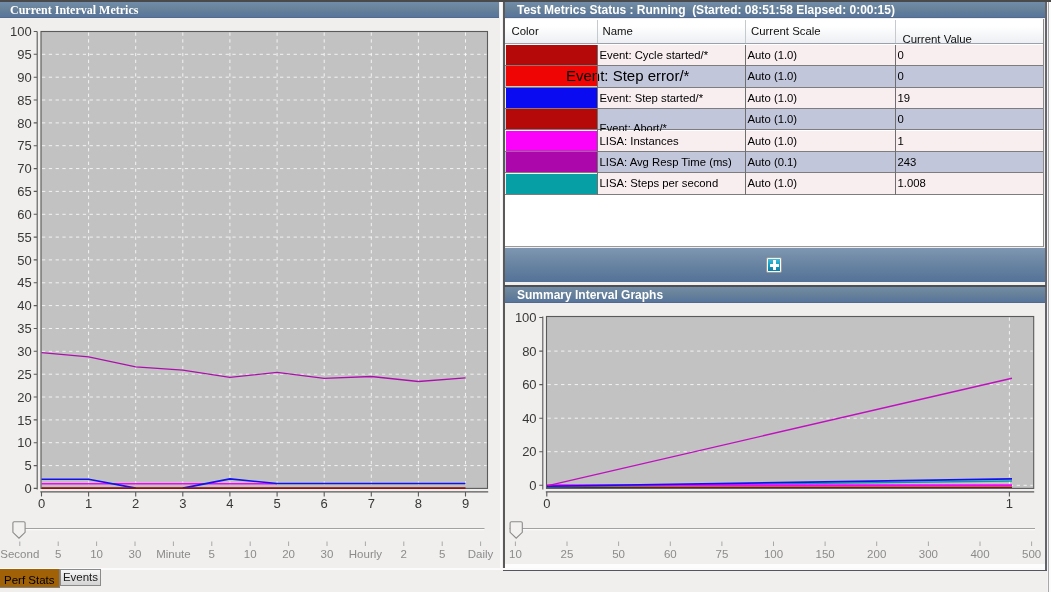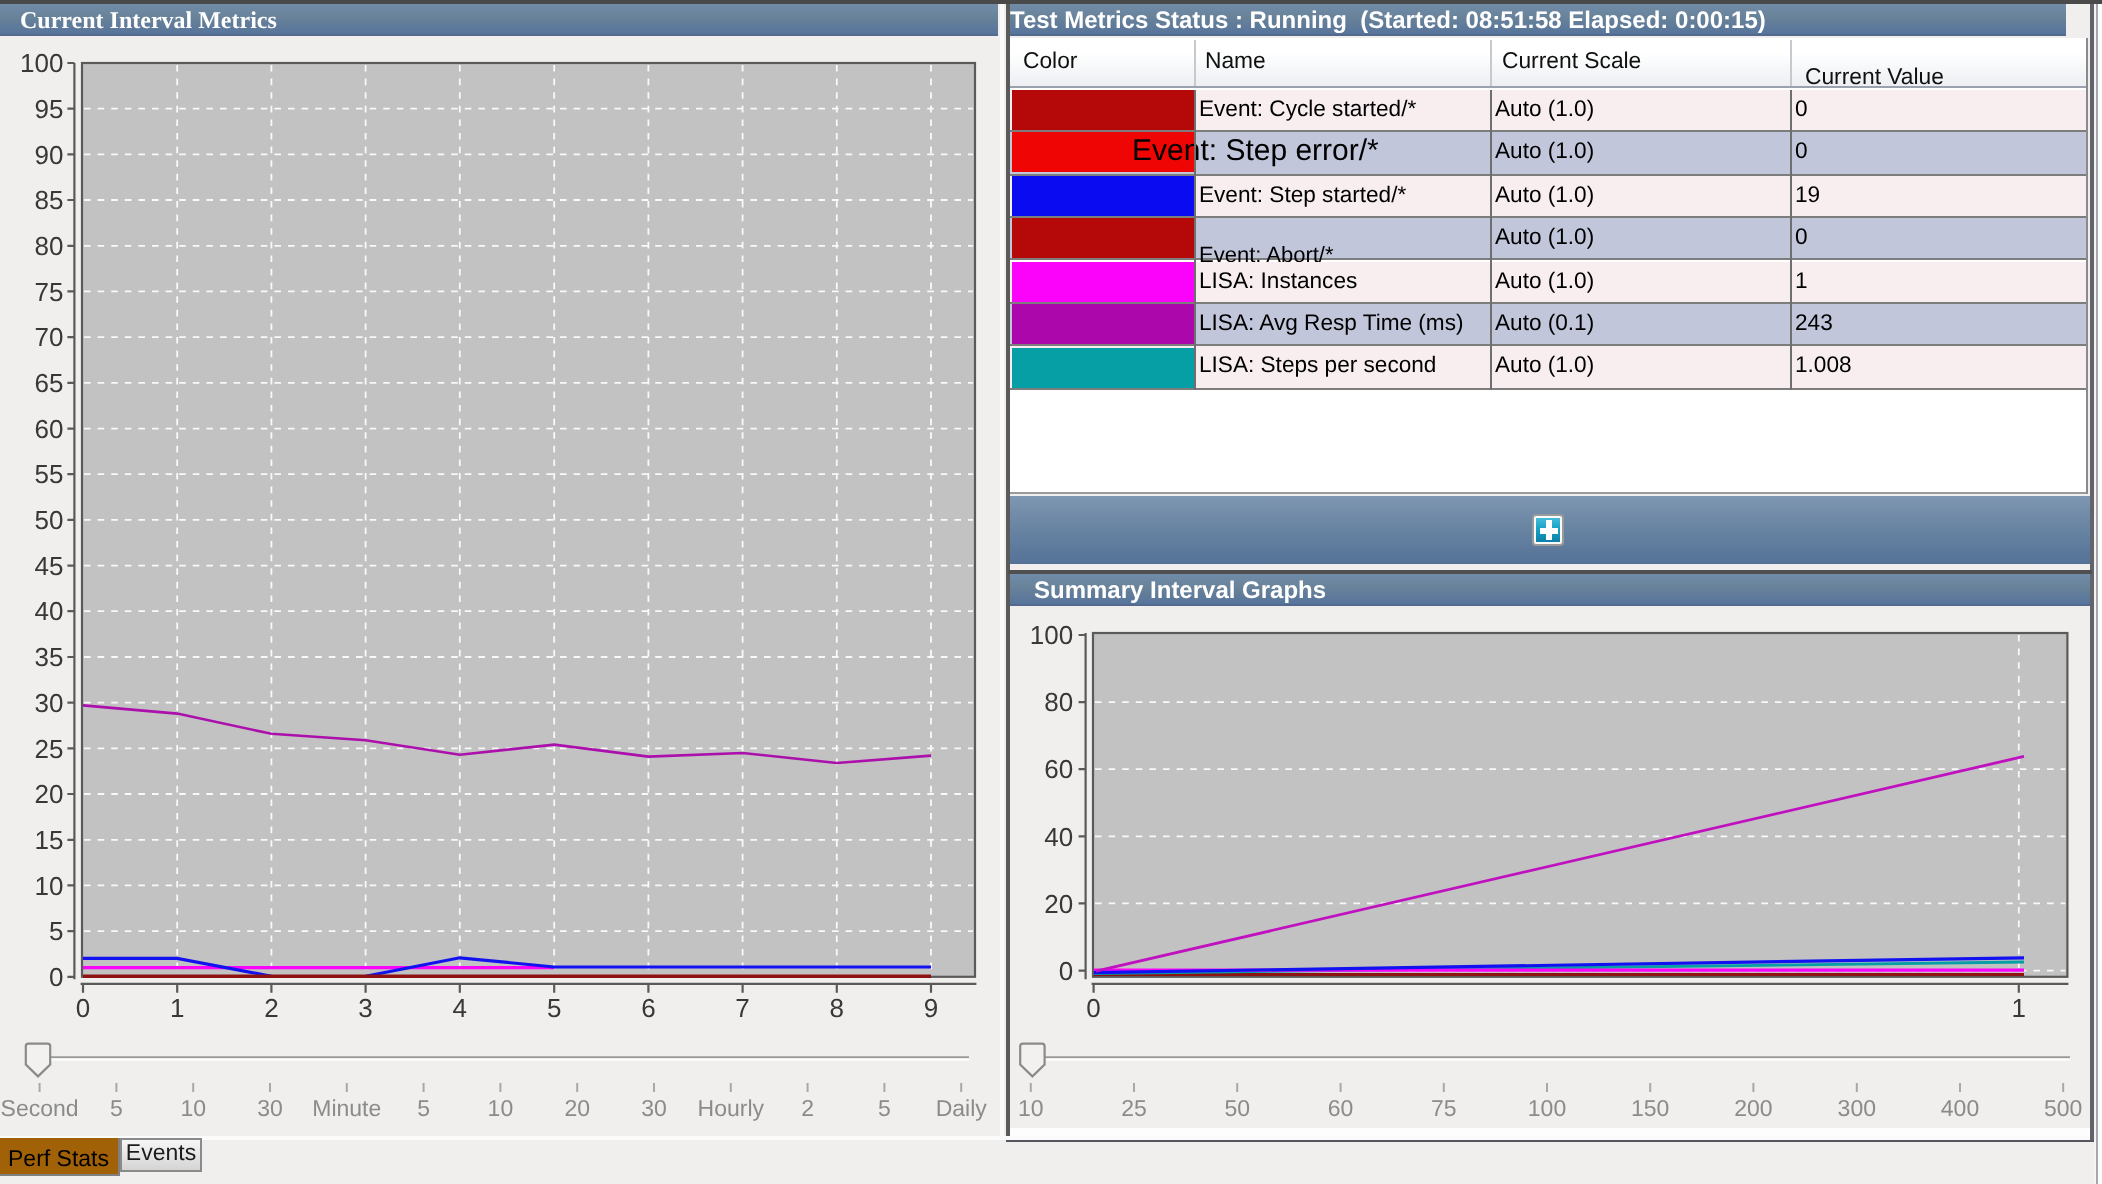--- a/index.html
+++ b/index.html
@@ -18,21 +18,21 @@
 <div class="abs hdr" style="left:0;top:1.6px;width:488.5px;height:15.4px;padding-left:10px;font-family:Liberation Serif, serif;">Current Interval Metrics</div>
 
 <div class="abs" style="left:500px;top:1.5px;width:2px;height:567px;background:#fafafa;"></div>
 
 <div class="abs" style="left:502.5px;top:1.5px;width:2px;height:569.8px;background:#5a5a5a;"></div>
 <div class="abs" style="left:1045px;top:1.5px;width:1.5px;height:569.8px;background:#63636b;"></div>
 <div class="abs" style="left:1046.5px;top:1.5px;width:1.5px;height:590px;background:#f4f4f4;"></div>
 <div class="abs" style="left:1048px;top:1.5px;width:1px;height:590px;background:#a8a8a8;"></div>
 <div class="abs" style="left:1049px;top:1.5px;width:2px;height:590px;background:#fcfcfc;"></div>
 
-<div class="abs hdr" style="left:505px;top:1.6px;width:528.4px;height:15.4px;">Test Metrics Status : Running&nbsp; (Started: 08:51:58 Elapsed: 0:00:15)</div>
+<div class="abs hdr" style="left:505px;top:1.6px;width:528.4px;height:15.4px;padding-left:12px;">Test Metrics Status : Running&nbsp; (Started: 08:51:58 Elapsed: 0:00:15)</div>
 
 <div class="abs" style="left:505px;top:18.5px;width:538.4px;height:24.5px;background:linear-gradient(to bottom,#ffffff 30%,#edeff3 100%);border-bottom:1.2px solid #9aa2ad;"></div>
 <div class="abs" style="left:511.5px;top:18.5px;height:16px;line-height:24.5px;font-size:11.4px;color:#101010;">Color</div>
 <div class="abs" style="left:602.5px;top:18.5px;height:24.5px;line-height:24.5px;font-size:11.4px;color:#101010;">Name</div>
 <div class="abs" style="left:751px;top:18.5px;height:24.5px;line-height:24.5px;font-size:11.4px;color:#101010;">Current Scale</div>
 <div class="abs" style="left:902.5px;top:27px;height:24.5px;line-height:24.5px;font-size:11.4px;color:#101010;">Current Value</div>
 <div class="abs" style="left:596.8px;top:19.5px;width:1px;height:23px;background:#c6c9ce;"></div>
 <div class="abs" style="left:744.8px;top:19.5px;width:1px;height:23px;background:#c6c9ce;"></div>
 <div class="abs" style="left:894.8px;top:19.5px;width:1px;height:23px;background:#c6c9ce;"></div>
 

